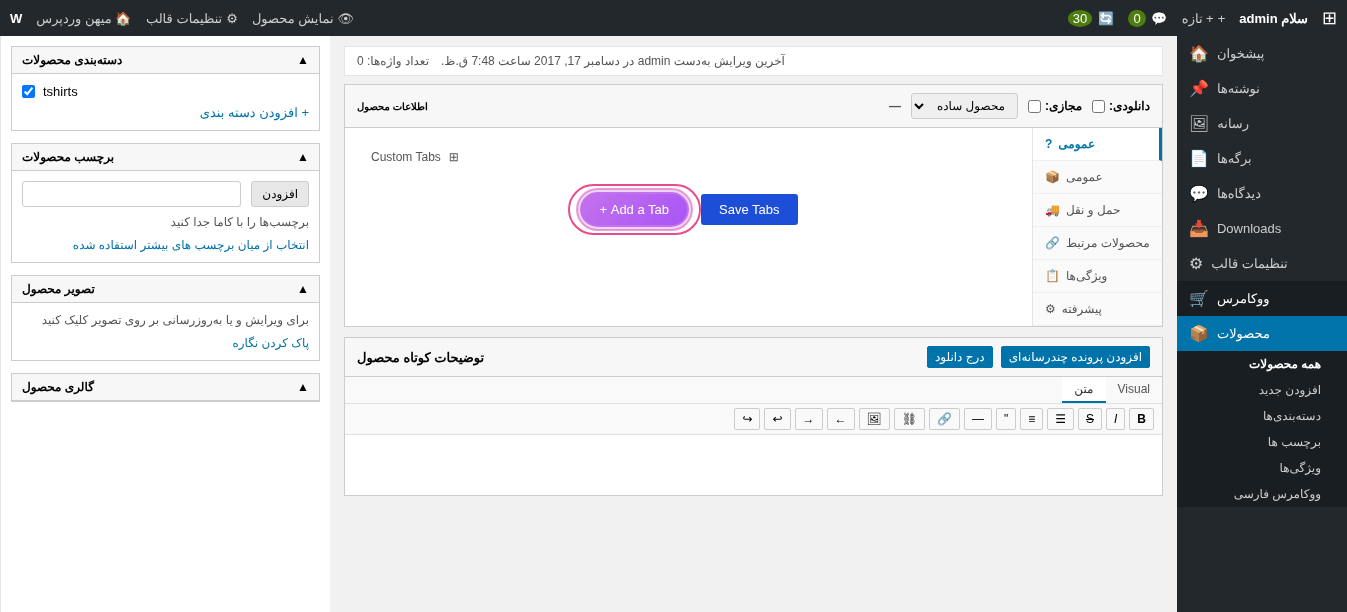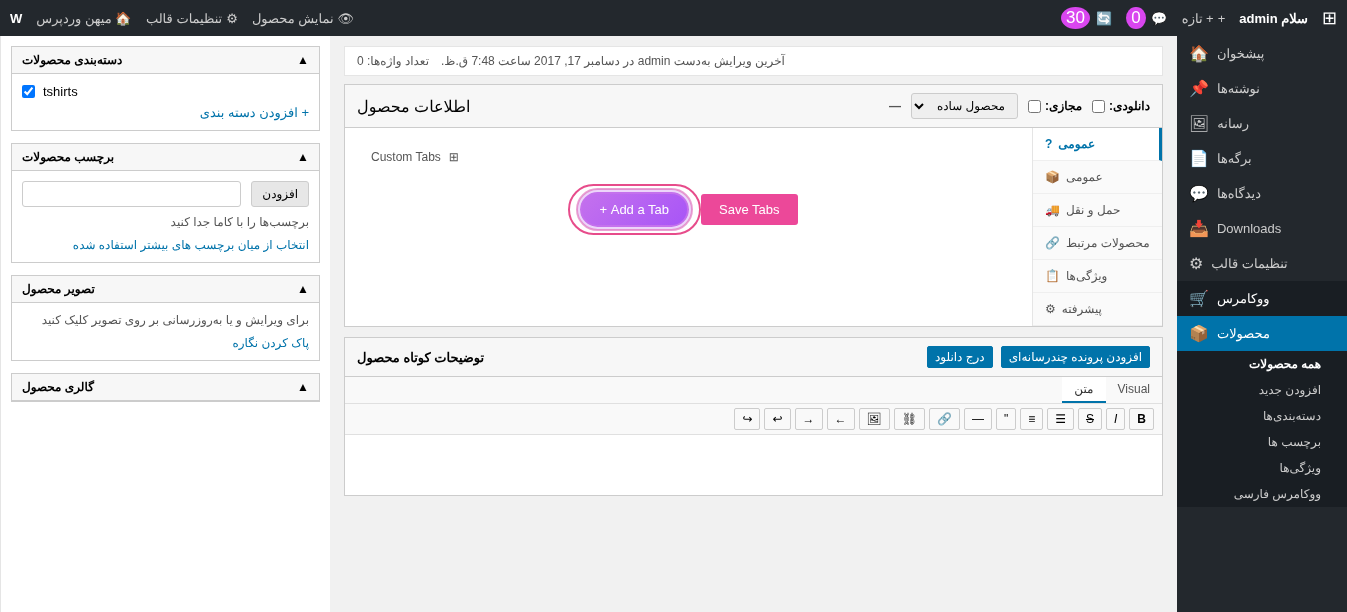--- a/index.html
+++ b/index.html
@@ -18,25 +18,25 @@
       top: 0;
       width: 100%;
       z-index: 100;
     }
     .adminbar-left { display: flex; align-items: center; gap: 14px; }
     .adminbar-right { display: flex; align-items: center; gap: 14px; }
     .adminbar-item { color: #ccc; font-size: 13px; display: flex; align-items: center; gap: 4px; cursor: pointer; }
     .adminbar-logo { color: #fff; font-size: 18px; }
     .adminbar-site { color: #fff; font-weight: bold; font-size: 13px; }
     .adminbar-badge {
-      background: #d946ef;
+      background: #4d7c0f;
       color: #fff;
       border-radius: 50%;
       padding: 1px 5px;
-      font-size: 17px;
+      font-size: 13px;
       margin-right: 2px;
     }
 
     
     .layout {
       display: flex;
       margin-top: 36px;
       min-height: calc(100vh - 36px);
     }
 
@@ -196,21 +196,21 @@
 
     
     .tab-buttons-row {
       display: flex;
       align-items: center;
       justify-content: center;
       gap: 12px;
       padding: 20px;
     }
     .btn-save-tabs {
-      background: #ec4899;
+      background: #1d4ed8;
       color: #fff;
       border: none;
       padding: 8px 18px;
       font-size: 13px;
       cursor: pointer;
       border-radius: 3px;
     }
     .btn-add-saved-tab {
       background: linear-gradient(135deg, #c471ed, #a855f7);
       color: #fff;
@@ -458,21 +458,21 @@
             </label>
             <label class="checkbox-label">
               <span>مجازی:</span>
               <input type="checkbox" style="">
             </label>
             <select class="product-type-select">
               <option>محصول ساده</option>
             </select>
             <span style="color:#555;font-size:12px;">—</span>
           </div>
-          <span style="font-size:16px;font-weight:normal;">اطلاعات محصول</span>
+          <span style="font-size:10px;font-weight:bold;">اطلاعات محصول</span>
         </div>
 
         <div class="product-data-side-tabs">
 
           <div class="side-tab-nav">
             <div class="side-tab-nav-item active">
               <span>عمومی</span>
               <span>?</span>
             </div>
             <div class="side-tab-nav-item">

